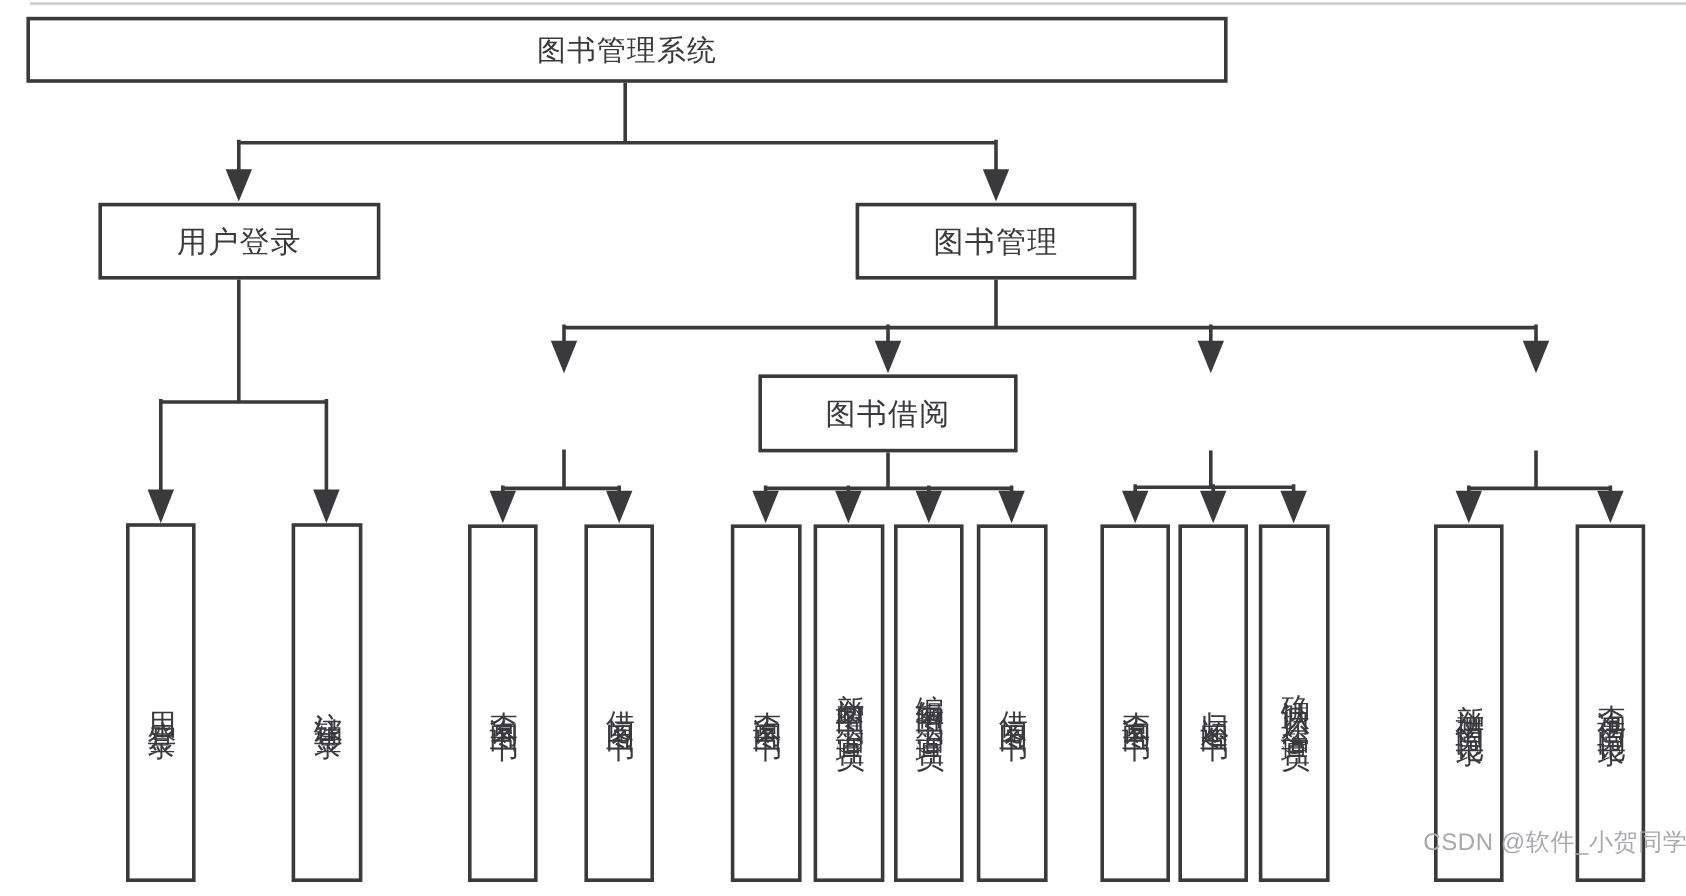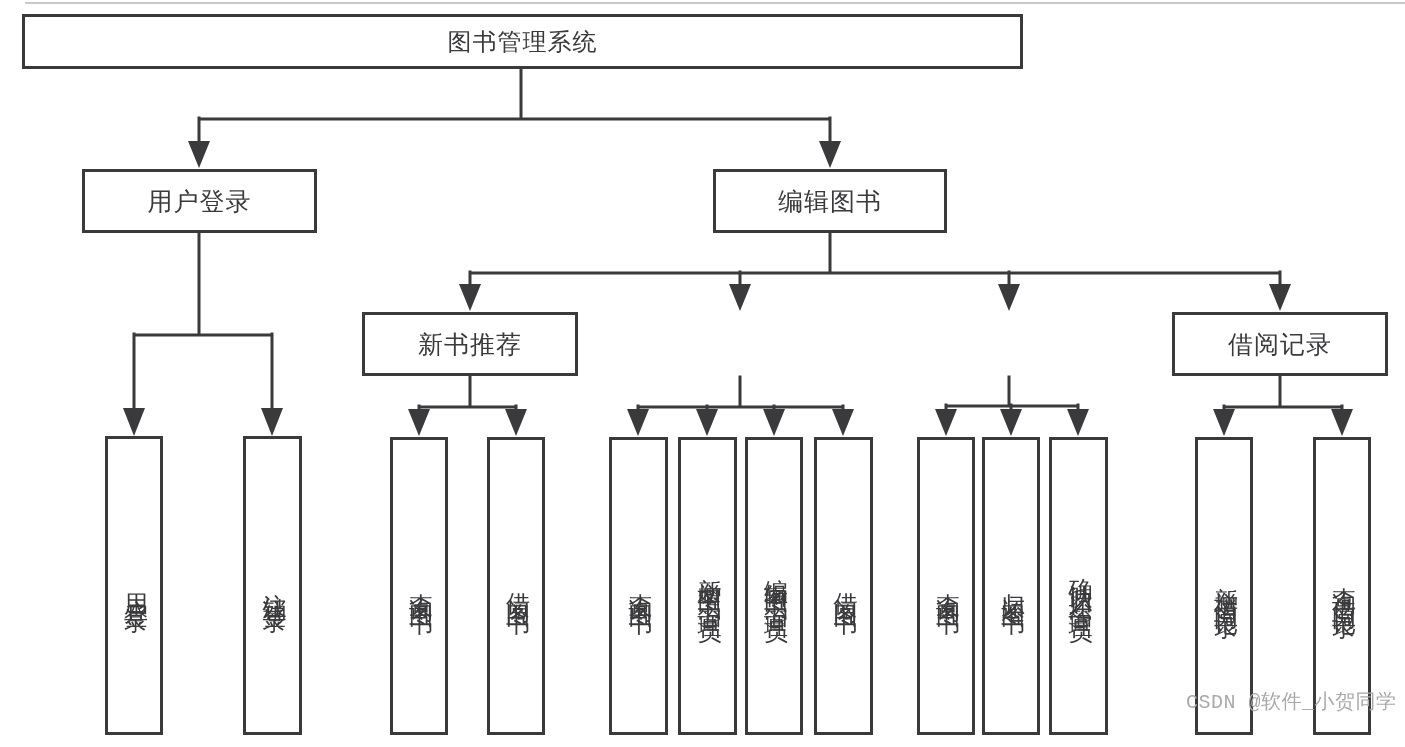--- a/index.html
+++ b/index.html
@@ -2,21 +2,21 @@
 <html><head>
 <meta charset="utf-8">
 <style>
   html, body { margin: 0; padding: 0; background: #ffffff; }
   .canvas {
     position: relative;
     width: 1405px;
     height: 747px;
     background: #ffffff;
     overflow: hidden;
-    font-family: Liberation Mono, monospace;
+    font-family: Liberation Sans, sans-serif;
   }
   .top-rule {
     position: absolute;
     left: 25px; top: 2px; right: 0; height: 2px;
     background: #c9c9cc;
   }
   .connectors {
     position: absolute;
     left: 0; top: 0;
   }
@@ -85,24 +85,23 @@
       <polygon points="1000,409 1022,409 1011,436"></polygon>
       <polygon points="1067,409 1089,409 1078,436"></polygon>
       <polygon points="1213,409 1235,409 1224,436"></polygon>
       <polygon points="1331,409 1353,409 1342,436"></polygon>
     </g>
   </svg>
 
   <div class="node hbox root" style="left:22px;top:14px;width:1001px;height:55px">图书管理系统</div>
 
   <div class="node hbox" style="left:82px;top:169px;width:235px;height:64px">用户登录</div>
-  <div class="node hbox" style="left:713px;top:169px;width:234px;height:64px">编辑图书</div>
+  <div class="node hbox" style="left:713px;top:169px;width:234px;height:64px">图书管理</div>
 
-  <div class="node hbox" style="left:362px;top:312px;width:216px;height:64px">新书推荐</div>
-  <div class="node hbox" style="left:1172px;top:312px;width:216px;height:64px">借阅记录</div>
+  <div class="node hbox" style="left:632px;top:312px;width:216px;height:65px">图书借阅</div>
 
   <div class="node vbox" style="left:105px;top:436px;width:58px;height:299px">用户登录</div>
   <div class="node vbox" style="left:243px;top:436px;width:59px;height:299px">注销登录</div>
 
   <div class="node vbox" style="left:390px;top:437px;width:58px;height:298px">查询图书</div>
   <div class="node vbox" style="left:487px;top:437px;width:58px;height:298px">借阅图书</div>
 
   <div class="node vbox" style="left:609px;top:437px;width:59px;height:298px">查询图书</div>
   <div class="node vbox" style="left:678px;top:437px;width:59px;height:298px">新增图书（管理员）</div>
   <div class="node vbox" style="left:745px;top:437px;width:58px;height:298px">编辑图书（管理员）</div>

